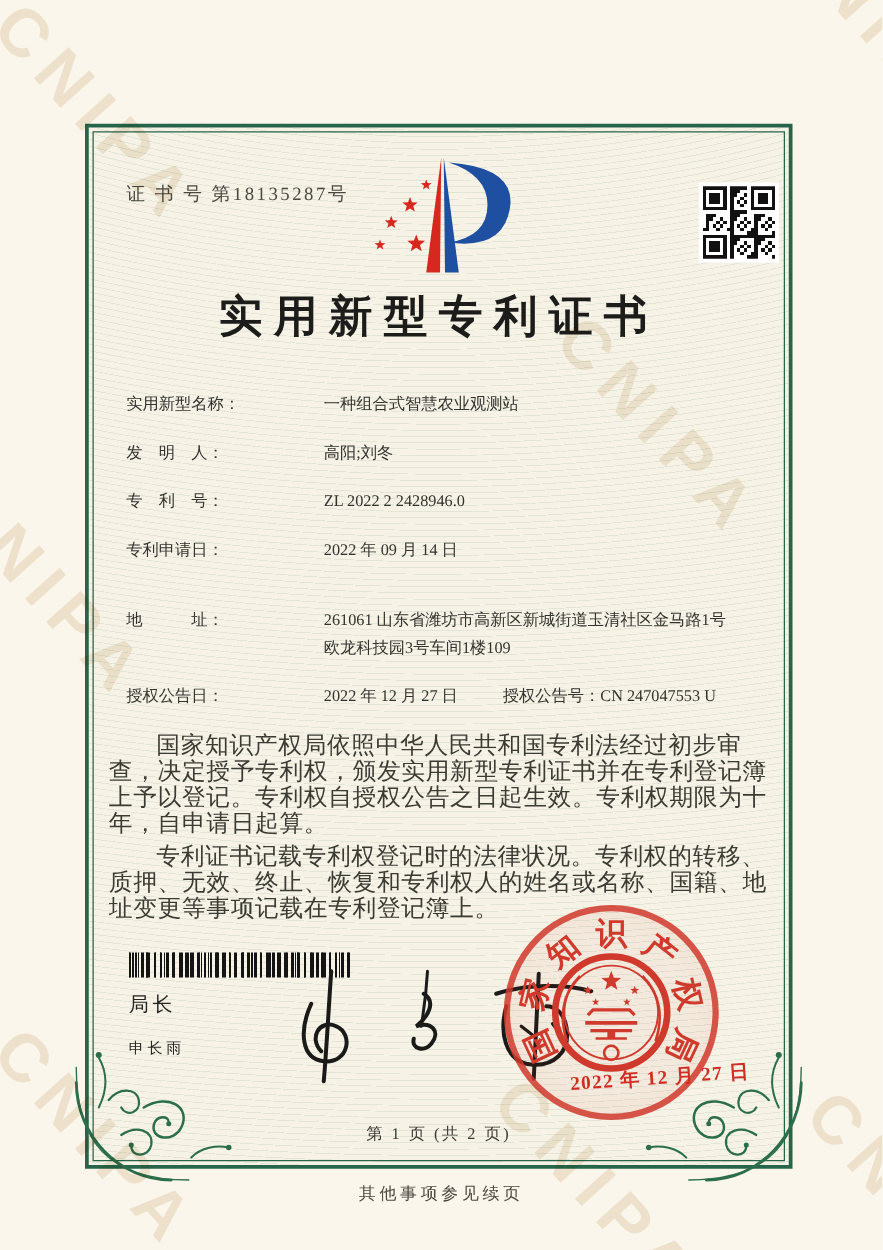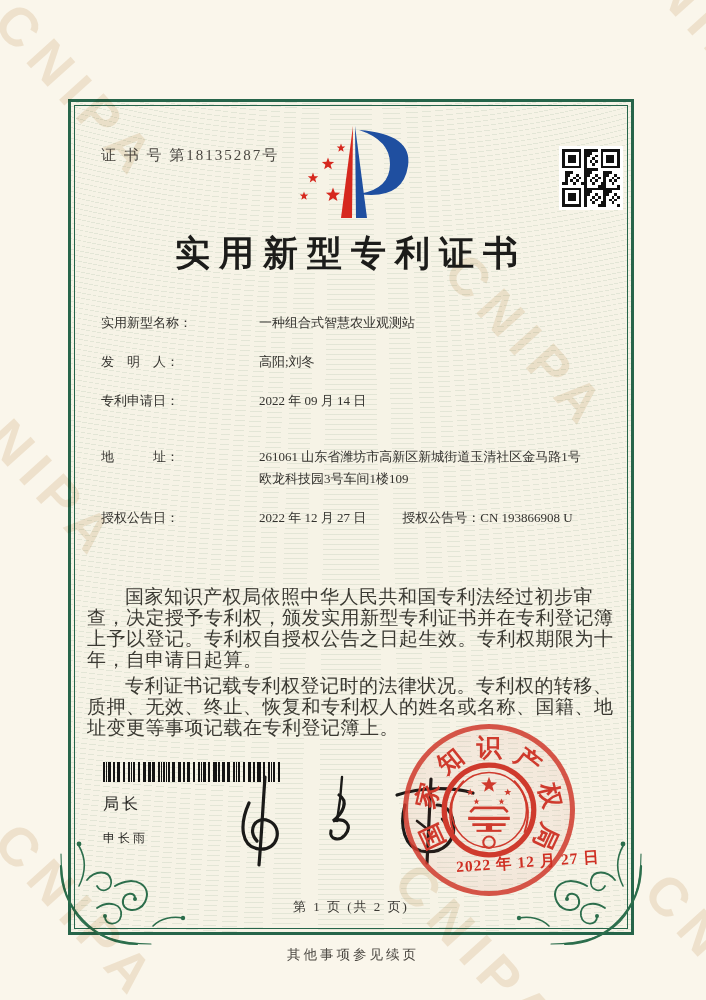--- a/index.html
+++ b/index.html
@@ -238,38 +238,42 @@
     <div class="fields">
       <div class="field-row">
         <span class="field-label">实用新型名称：</span>
         <span class="field-value">一种组合式智慧农业观测站</span>
       </div>
       <div class="field-row">
         <span class="field-label">发　明　人：</span>
         <span class="field-value">高阳;刘冬</span>
       </div>
       <div class="field-row">
+        <span class="field-label">专　利　号：</span>
+        <span class="field-value">ZL 2022 2 2428946.0</span>
+      </div>
+      <div class="field-row">
         <span class="field-label">专利申请日：</span>
         <span class="field-value">2022 年 09 月 14 日</span>
       </div>
       <div class="field-row">
       </div>
       <div class="field-row">
         <span class="field-label">地　　　址：</span>
         <span class="field-value">261061 山东省潍坊市高新区新城街道玉清社区金马路1号
 欧龙科技园3号车间1楼109</span>
       </div>
       <div class="grant-row">
         <div class="grant-pair">
           <span class="field-label">授权公告日：</span>
           <span class="field-value">2022 年 12 月 27 日</span>
         </div>
         <div class="grant-pair second">
           <span>授权公告号：</span>
-          <span>CN 193866908 U</span>
+          <span>CN 247047553 U</span>
         </div>
       </div>
     </div>
 
     <div class="body-paras">
       <p>国家知识产权局依照中华人民共和国专利法经过初步审查，决定授予专利权，颁发实用新型专利证书并在专利登记簿上予以登记。专利权自授权公告之日起生效。专利权期限为十年，自申请日起算。</p>
       <p>专利证书记载专利权登记时的法律状况。专利权的转移、质押、无效、终止、恢复和专利权人的姓名或名称、国籍、地址变更等事项记载在专利登记簿上。</p>
     </div>
 
     <div class="barcode"></div>

